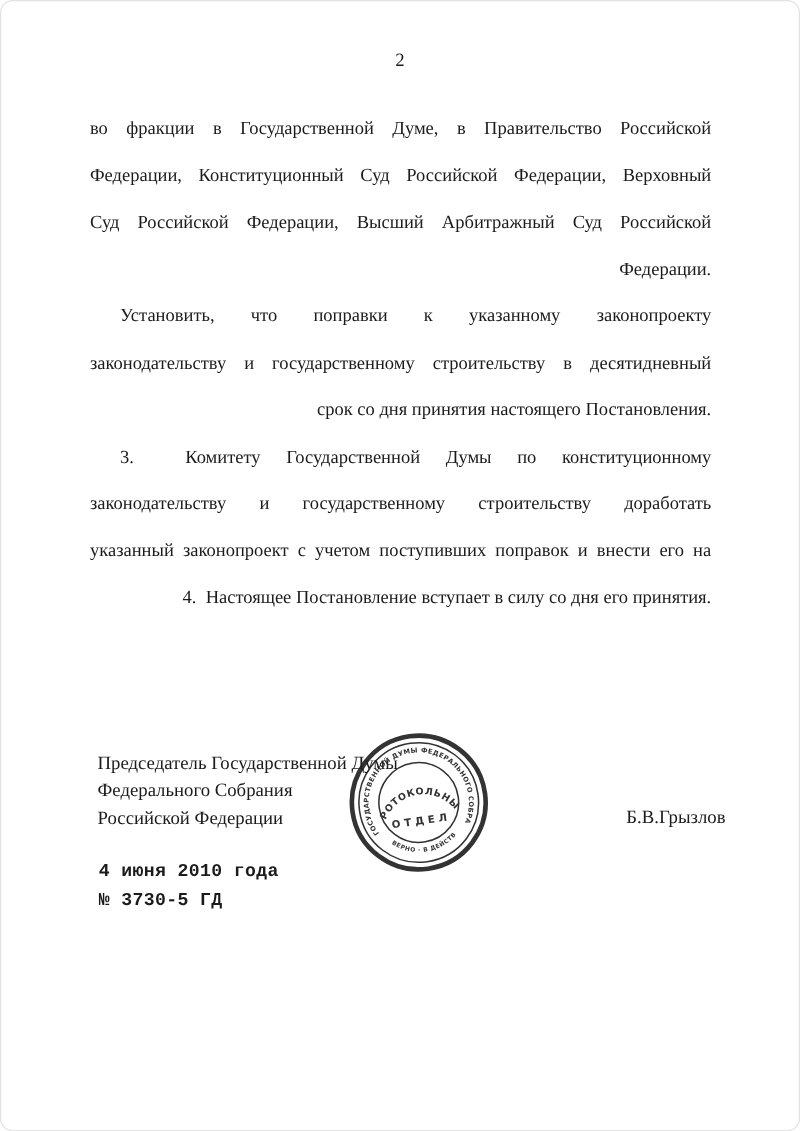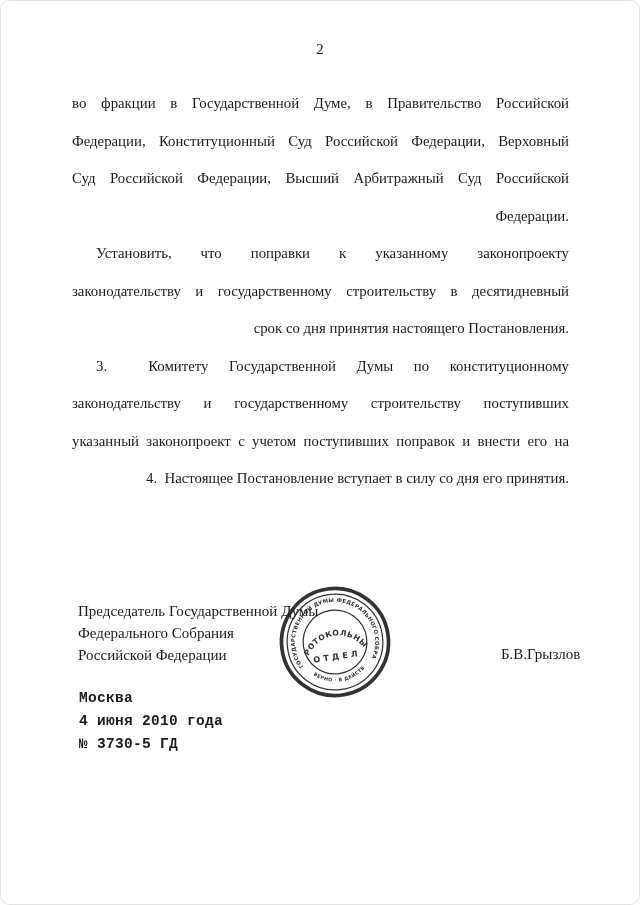--- a/index.html
+++ b/index.html
@@ -63,21 +63,21 @@
 
   <div class="body-text">
       <div class="line just">во фракции в Государственной Думе, в Правительство Российской</div>
       <div class="line just">Федерации, Конституционный Суд Российской Федерации, Верховный</div>
       <div class="line just">Суд Российской Федерации, Высший Арбитражный Суд Российской</div>
       <div class="line">Федерации.</div>
       <div class="line just ind">Установить, что поправки к указанному законопроекту</div>
       <div class="line just">законодательству и государственному строительству в десятидневный</div>
       <div class="line">срок со дня принятия настоящего Постановления.</div>
       <div class="line just ind">3.&nbsp; Комитету Государственной Думы по конституционному</div>
-      <div class="line just">законодательству и государственному строительству поступивших</div>
+      <div class="line just">законодательству и государственному строительству доработать</div>
       <div class="line just">указанный законопроект с учетом поступивших поправок и внести его на</div>
       <div class="line ind">4.&nbsp; Настоящее Постановление вступает в силу со дня его принятия.</div>
     </div>
 
   <div class="sig">
       <div class="sline">Председатель Государственной Думы</div>
       <div class="sline">Федерального Собрания</div>
       <div class="sline">Российской Федерации</div>
     </div>
 
@@ -98,18 +98,17 @@
     <text font-size="4.6" letter-spacing="0.4" text-anchor="middle">
       <textPath href="#botPath" startOffset="50%">ВЕРНО · В ДЕЙСТВ</textPath>
     </text>
     <text font-size="7.4" letter-spacing="0.5" text-anchor="middle">
       <textPath href="#protoPath" startOffset="50%">ПРОТОКОЛЬНЫЙ</textPath>
     </text>
     <text x="70" y="87" text-anchor="middle" font-size="8" letter-spacing="3">ОТДЕЛ</text>
   </svg>
 
   <div class="footer">
-    <div>Москва</div>
     <div>4 июня 2010 года</div>
     <div>№ 3730-5 ГД</div>
   </div>
 
 </div>
 
 </body></html>

